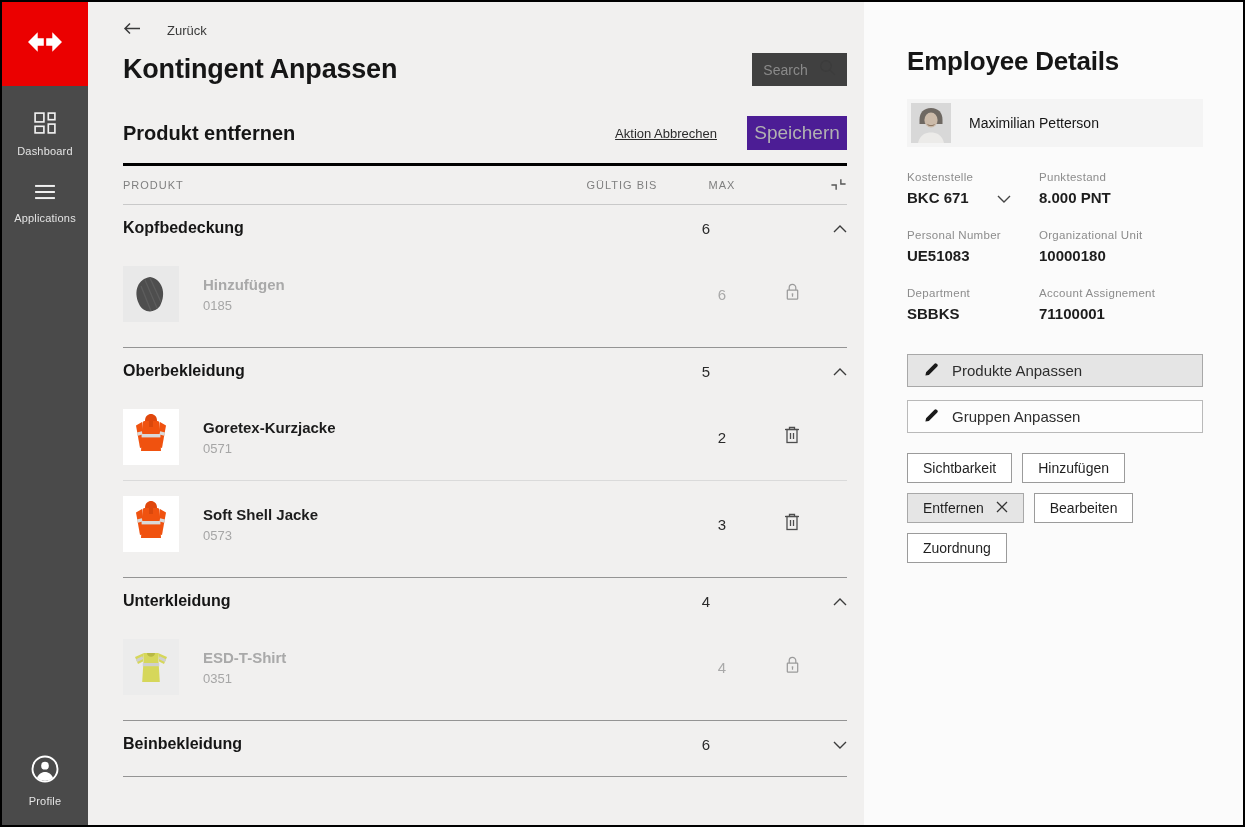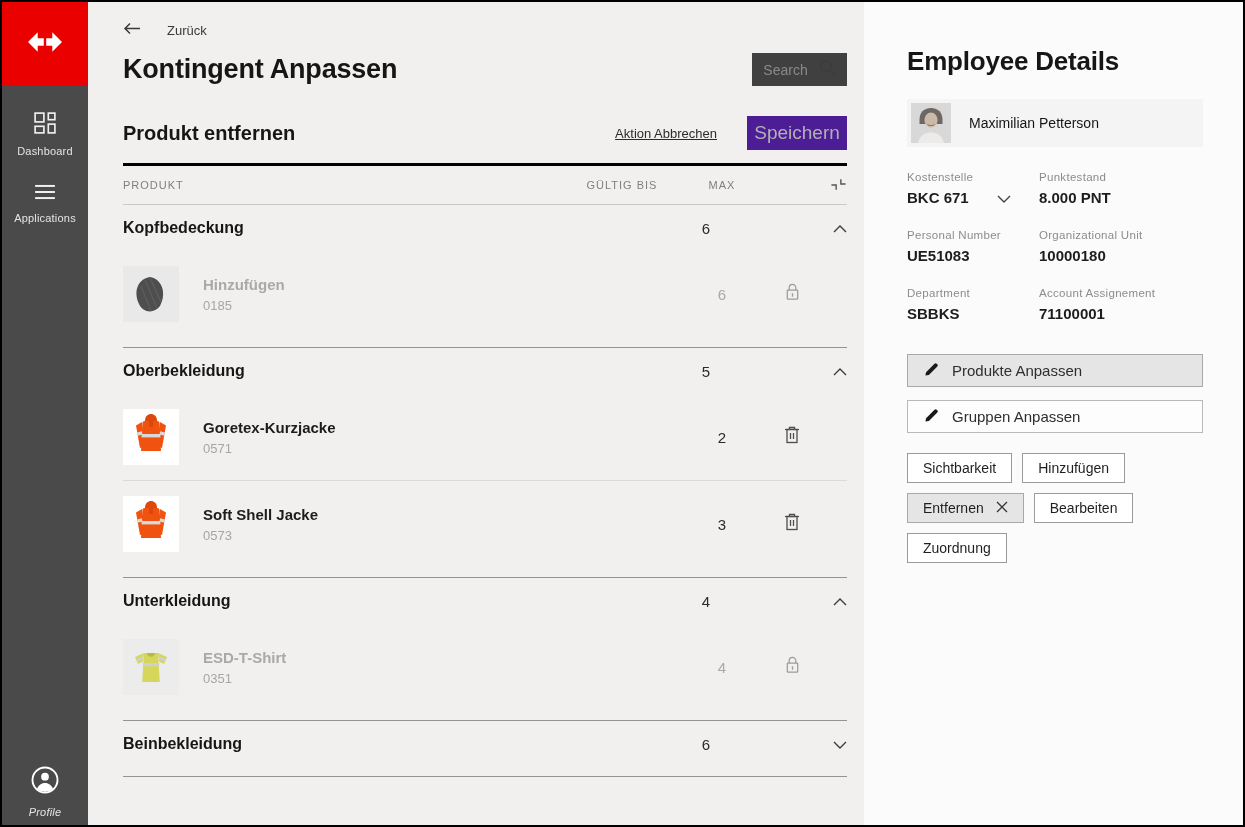--- a/index.html
+++ b/index.html
@@ -20,21 +20,21 @@
   html,body{width:1245px;height:827px;}
   body{font-family:"Liberation Sans",sans-serif;background:#fff;}
   .app{width:1245px;height:827px;border:2px solid #000;display:flex;overflow:hidden;background:var(--panel-bg);}
 
   
   .sidebar{width:86px;flex:0 0 86px;background:var(--sidebar-bg);display:flex;flex-direction:column;align-items:center;}
   .logo-block{width:86px;height:84px;background:var(--brand-red);display:flex;align-items:center;justify-content:center;cursor:pointer;}
   .nav-item{display:flex;flex-direction:column;align-items:center;gap:7px;margin-top:26px;cursor:pointer;}
   .nav-label{font-size:11px;color:#e4e4e4;letter-spacing:.2px;}
   .nav-spacer{flex:1;}
-  .profile-item{margin-bottom:7px;margin-top:0;font-style:italic;}
+  .profile-item{margin-bottom:18px;margin-top:0;}
 
   
   .main{width:776px;flex:0 0 776px;background:var(--main-bg);padding:16px 17px 0 35px;overflow:hidden;}
   .back-row{display:inline-flex;align-items:center;gap:26px;font-size:13px;color:#3a3a3a;margin-top:4px;cursor:pointer;}
   .title-row{display:flex;align-items:center;justify-content:space-between;margin-top:14px;}
   .page-title{font-size:27px;font-weight:bold;color:#161616;letter-spacing:-.2px;}
   .searchbox{width:95px;height:33px;background:#404040;display:flex;align-items:center;justify-content:center;gap:11px;cursor:pointer;}
   .search-text{font-size:14px;color:#8a8a8a;}
 
   .section-row{display:flex;align-items:center;justify-content:space-between;margin-top:30px;padding-bottom:13px;border-bottom:3px solid #000;}

